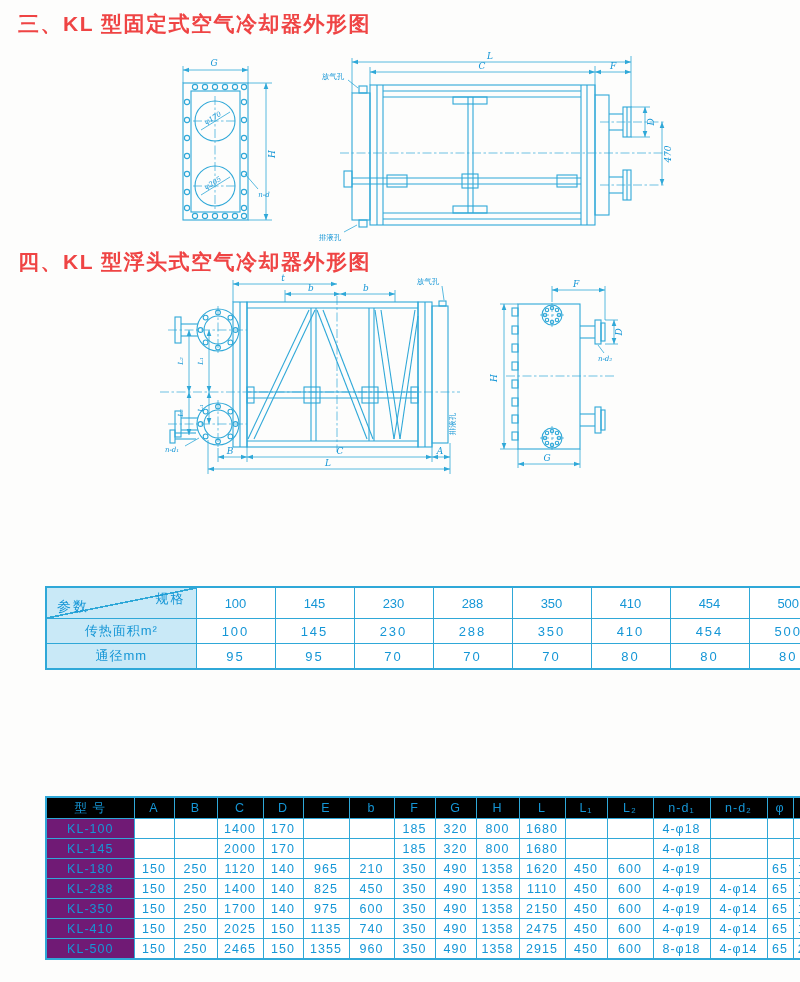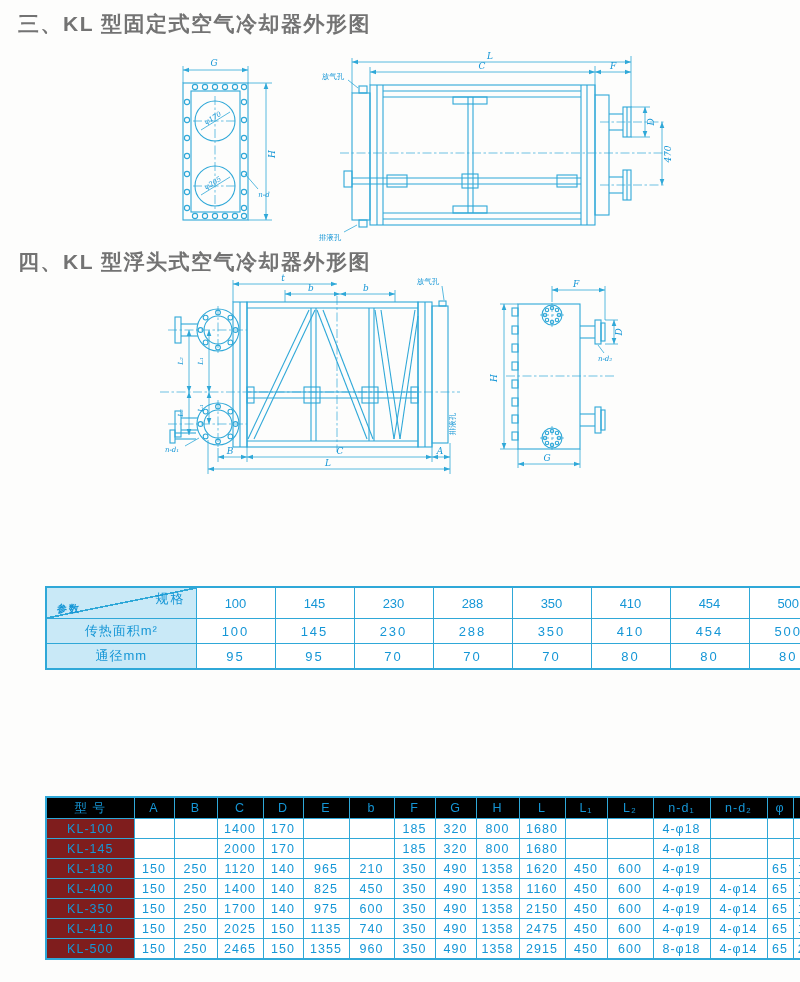--- a/index.html
+++ b/index.html
@@ -1,18 +1,18 @@
 <!DOCTYPE html>
 <html><head>
 <meta charset="utf-8">
 <style>
   html,body{margin:0;padding:0;background:#ffffff;}
   .page{position:relative;width:800px;height:982px;background:#fdfdfc;overflow:hidden;
         font-family:"Liberation Sans",sans-serif;}
-  .title{position:absolute;margin:0;font-size:21px;font-weight:700;color:#737373;letter-spacing:1.5px;white-space:nowrap;}
+  .title{position:absolute;margin:0;font-size:21px;font-weight:700;color:#ef4444;letter-spacing:1.5px;white-space:nowrap;}
   #title3{left:18px;top:10px;}
   #title4{left:18px;top:248px;}
   #title5{left:18px;top:530px;}
   svg{position:absolute;left:0;overflow:visible;}
   #svg1{top:50px;} #svg2{top:272px;}
   .ln{stroke:#2fa8d8;fill:none;stroke-width:1.1;}
   .dim{stroke:#2fa8d8;fill:none;stroke-width:0.8;}
   .cl{stroke:#2fa8d8;fill:none;stroke-width:0.7;stroke-dasharray:9 2.5 2.5 2.5;}
   #svg1 .arr{marker-start:url(#ar1);marker-end:url(#ar1);}
   #svg2 .arr{marker-start:url(#ar2);marker-end:url(#ar2);}
@@ -23,25 +23,25 @@
   table{position:absolute;border-collapse:collapse;table-layout:fixed;background:#fff;border:2px solid #2fa8d8;margin-left:37px;}
   td{border:1px solid #2fa8d8;color:#1596d6;text-align:center;font-size:13px;padding:0;overflow:hidden;white-space:nowrap;}
   #t1{left:8px;top:586px;width:784px;}
   #t1 thead td{height:30px;}
   #t1 tbody td{height:24px;letter-spacing:2px;}
   #t1 td.rl{background:#c9e9f7;letter-spacing:1px;}
   #t2{left:8px;top:796px;width:784px;}
   #t2 td{font-size:12.5px;letter-spacing:1px;}
   #t2 thead td{height:20px;background:#000000;}
   #t2 tbody td{height:19px;}
-  #t2 td.ml{background:#7f1d1d;}
+  #t2 td.ml{background:#701a75;}
   .corner{position:relative;background-color:#c9e9f7;
     background-image:linear-gradient(to bottom right,transparent calc(50% - .8px),#2fa8d8 calc(50% - .8px),#2fa8d8 calc(50% + .8px),transparent calc(50% + .8px));}
   .c-top{position:absolute;top:2px;right:10px;font-size:13px;letter-spacing:2px;}
-  .c-bot{position:absolute;bottom:2px;left:10px;font-size:10px;letter-spacing:2px;font-weight:bold;}
+  .c-bot{position:absolute;bottom:2px;left:10px;font-size:14px;letter-spacing:2px;}
 </style>
 </head>
 <body>
 
 <div class="page">
 
   <h2 class="title" id="title3">三、KL 型固定式空气冷却器外形图</h2>
 
   <svg id="svg1" width="800" height="200" viewBox="0 0 800 200">
     <defs>
@@ -504,31 +504,31 @@
           <td>1358</td>
           <td>1620</td>
           <td>450</td>
           <td>600</td>
           <td>4-φ19</td>
           <td></td>
           <td>65</td>
           <td>1400</td>
         </tr>
         <tr>
-          <td class="ml">KL-400</td>
+          <td class="ml">KL-288</td>
           <td>150</td>
           <td>250</td>
           <td>1400</td>
           <td>140</td>
           <td>825</td>
           <td>450</td>
           <td>350</td>
           <td>490</td>
           <td>1358</td>
-          <td>1160</td>
+          <td>1110</td>
           <td>450</td>
           <td>600</td>
           <td>4-φ19</td>
           <td>4-φ14</td>
           <td>65</td>
           <td>1500</td>
         </tr>
         <tr>
           <td class="ml">KL-350</td>
           <td>150</td>

